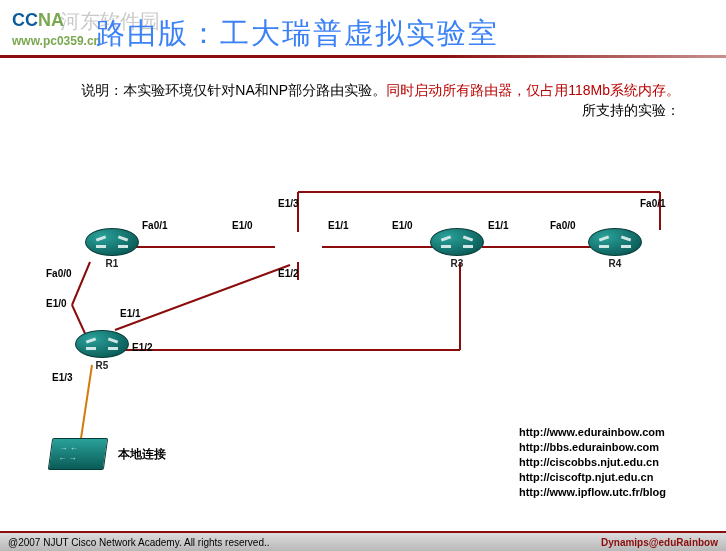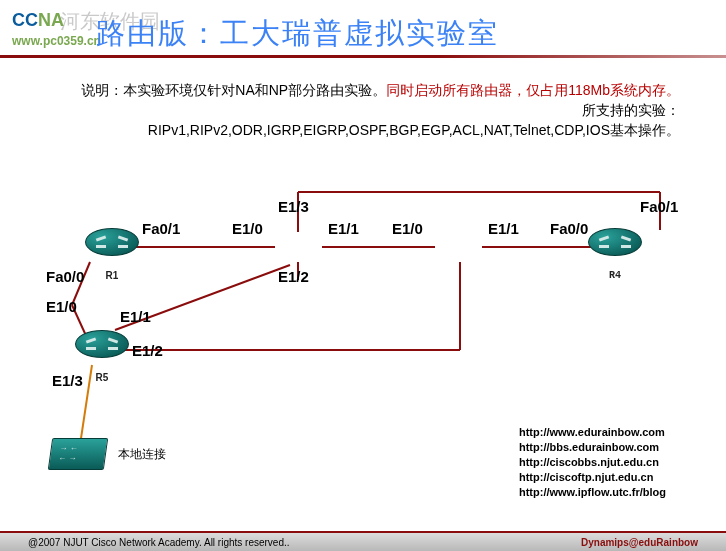--- a/index.html
+++ b/index.html
@@ -98,21 +98,21 @@
     position: absolute;
     width: 10px; height: 3px;
     background: #cfe8e6;
     top: 16px;
   }
   .router-label {
     font-size: 10px;
     font-weight: bold;
     color: #222;
     text-align: center;
-    margin-top: 14px;
+    margin-top: 2px;
   }
   .switch {
     position: absolute;
     width: 56px;
     height: 32px;
     background: linear-gradient(to bottom, #2aa19a 0%, #0a5b57 100%);
     border: 1px solid #063c38;
     border-radius: 2px;
     transform: skewX(-8deg);
   }
@@ -126,51 +126,51 @@
     line-height: 10px;
   }
   svg.wires {
     position: absolute;
     top: 0; left: 0;
     width: 726px; height: 340px;
     pointer-events: none;
   }
   .port-label {
     position: absolute;
-    font-size: 15px;
+    font-size: 10px;
     font-weight: bold;
     color: #000;
     background: rgba(255,255,255,0);
   }
   .urls {
     position: absolute;
     right: 60px;
     top: 425px;
     font-size: 11px;
     font-weight: bold;
     line-height: 15px;
     color: #000;
   }
   .conn-label {
     position: absolute;
     font-size: 12px;
-    font-weight: normal;
+    font-weight: bold;
     text-align: right;
   }
   .footer {
     position: absolute;
     bottom: 0;
     left: 0;
     right: 0;
     height: 20px;
     background: linear-gradient(to bottom, #dcdcdc, #b8b8b8);
     border-top: 2px solid #8a0c0c;
     font-size: 10px;
     line-height: 20px;
-    padding: 0 28px;
+    padding: 0 8px;
     display: flex;
     justify-content: space-between;
   }
   .footer-right { color: #8a0c0c; font-weight: bold; }
 </style>
 </head>
 <body>
 
 <div class="header">
   <div class="logo">
@@ -180,21 +180,20 @@
   <div class="watermark">河东软件园</div>
   <div class="title">路由版：工大瑞普虚拟实验室</div>
   <div class="header-line"></div>
 </div>
 
 <div class="content">
   <div class="desc-row">
     <span>说明：本实验环境仅针对NA和NP部分路由实验。</span><span class="red">同时启动所有路由器，仅占用118Mb系统内存。</span>
   </div>
   <div class="desc-row">所支持的实验：</div>
-  <div class="desc-row">RIPv1,RIPv2,ODR,IGRP,EIGRP,OSPF,BGP,EGP,ACL,NAT,Telnet,CDP,IOS基本操作。</div>
 </div>
 
 <div class="diagram">
 
   <svg class="wires">
 
     <line x1="132" y1="77" x2="275" y2="77" stroke="#8a0c0c" stroke-width="2"></line>
     <line x1="322" y1="77" x2="435" y2="77" stroke="#8a0c0c" stroke-width="2"></line>
     <line x1="482" y1="77" x2="592" y2="77" stroke="#8a0c0c" stroke-width="2"></line>
 
@@ -216,21 +215,28 @@
     <line x1="92" y1="195" x2="80" y2="275" stroke="#d47c0a" stroke-width="2"></line>
   </svg>
 
   <div class="router" style="left:85px; top:58px;">
     <div class="router-body">
         <div class="router-arrow2" style="left:10px"></div>
         <div class="router-arrow2" style="right:10px"></div>
       </div>
     <div class="router-label">R1</div>
   </div>
-  <div class="router" style="left:588px; top:58px;font-family:Liberation Mono, monospace;">
+  <div class="router" style="left:430px; top:58px;">
+    <div class="router-body">
+        <div class="router-arrow2" style="left:10px"></div>
+        <div class="router-arrow2" style="right:10px"></div>
+      </div>
+    <div class="router-label">R3</div>
+  </div>
+  <div class="router" style="left:588px; top:58px;">
     <div class="router-body">
         <div class="router-arrow2" style="left:10px"></div>
         <div class="router-arrow2" style="right:10px"></div>
       </div>
     <div class="router-label">R4</div>
   </div>
   <div class="router" style="left:75px; top:160px;">
     <div class="router-body">
         <div class="router-arrow2" style="left:10px"></div>
         <div class="router-arrow2" style="right:10px"></div>

